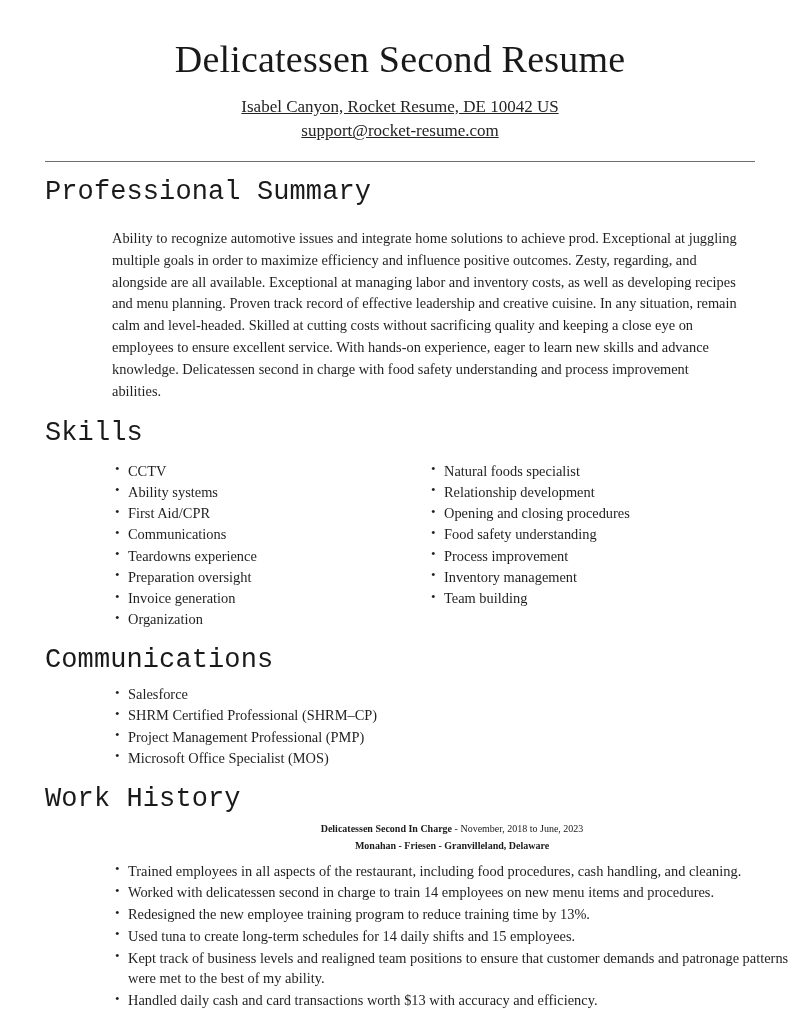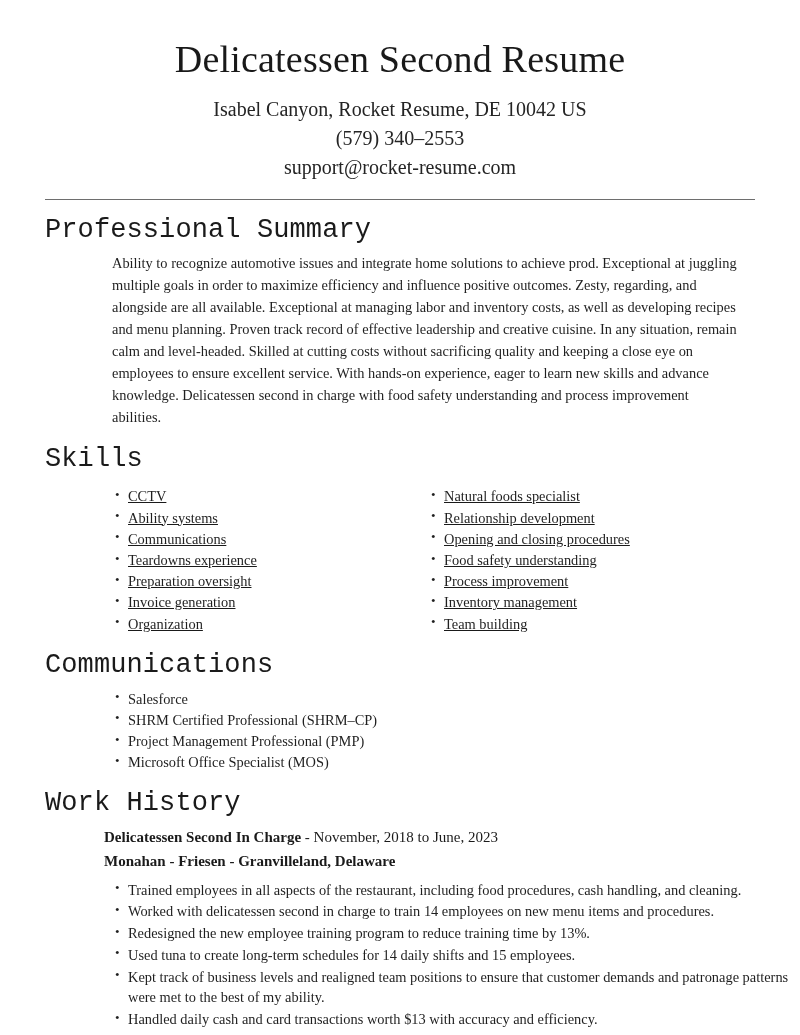--- a/index.html
+++ b/index.html
@@ -34,23 +34,24 @@
     color: #191919;
     margin: 0;
     padding-top: 38px;
     line-height: 1.15;
   }
   .contact-block {
     text-align: center;
     margin-top: 13px;
   }
   .contact-line {
-    font-size: 20px;
+    font-size: 17px;
     line-height: 1.45;
     color: #242424;
+    text-decoration: underline;
   }
 
   
   .divider {
     border: 0;
     border-top: 1.6px solid #6e6e6e;
     margin: 17px 45px 0 45px;
   }
 
   
@@ -60,21 +61,21 @@
     font-weight: 400;
     color: #1a1a1a;
     margin: 0 0 2px 45px;
     line-height: 1.25;
     letter-spacing: 0.1px;
     font-family: Liberation Mono, monospace;
   }
 
   
   .summary-text {
-    margin: 6px 62px 0 112px;
+    margin: 18px 62px 0 112px;
     font-size: 14.4px;
     line-height: 1.52;
     color: #1f1f1f;
     text-align: left;
   }
 
   
   ul.bullets {
     margin: 6px 0 0 0;
     padding: 0 0 0 128px;
@@ -94,71 +95,71 @@
     left: -13px;
     top: -0.5px;
     font-size: 13px;
     color: #1f1f1f;
   }
 
   
   .skills-columns {
     display: flex;
     margin-top: 4px;
-    text-decoration: underline;
   }
   .skills-col { width: 50%; }
   .skills-col.right ul.bullets { padding-left: 44px; }
   .skills-col.right ul.bullets li::before { left: -13px; }
 
   
   .cert-list { margin-top: 4px; }
 
   
   .job { margin-top: 10px; }
   .job:first-of-type { margin-top: 6px; }
   .job-line {
     margin: 2px 0 0 104px;
-    font-size: 15px;
+    font-size: 10px;
     line-height: 1.46;
     color: #1a1a1a;
+    text-align: center;
   }
   .job-title-strong { font-weight: 700; }
   .job-dates { font-weight: 400; }
   .job-company { font-weight: 700; }
   .job .bullets { margin-top: 7px; }
   .job .bullets li { margin-bottom: 1px; }
 </style>
 </head>
 <body>
 
 <div class="page">
 
   <div>
     <h1 class="resume-title">Delicatessen Second Resume</h1>
     <div class="contact-block">
       <div class="contact-line">Isabel Canyon, Rocket Resume, DE 10042 US</div>
-      <div class="contact-line">(579) 340–2553</div>
       <div class="contact-line">support@rocket-resume.com</div>
     </div>
     <hr class="divider">
   </div>
 
   <div class="section">
     <h2 class="section-heading">Professional Summary</h2>
     <p class="summary-text">Ability to recognize automotive issues and integrate home solutions to achieve prod. Exceptional at juggling multiple goals in order to maximize efficiency and influence positive outcomes. Zesty, regarding, and alongside are all available. Exceptional at managing labor and inventory costs, as well as developing recipes and menu planning. Proven track record of effective leadership and creative cuisine. In any situation, remain calm and level-headed. Skilled at cutting costs without sacrificing quality and keeping a close eye on employees to ensure excellent service. With hands-on experience, eager to learn new skills and advance knowledge. Delicatessen second in charge with food safety understanding and process improvement abilities.</p>
   </div>
 
   <div class="section">
     <h2 class="section-heading">Skills</h2>
     <div class="skills-columns">
       <div class="skills-col left">
         <ul class="bullets">
           <li>CCTV</li>
           <li>Ability systems</li>
+          <li>First Aid/CPR</li>
           <li>Communications</li>
           <li>Teardowns experience</li>
           <li>Preparation oversight</li>
           <li>Invoice generation</li>
           <li>Organization</li>
         </ul>
       </div>
       <div class="skills-col right">
         <ul class="bullets">
           <li>Natural foods specialist</li>

